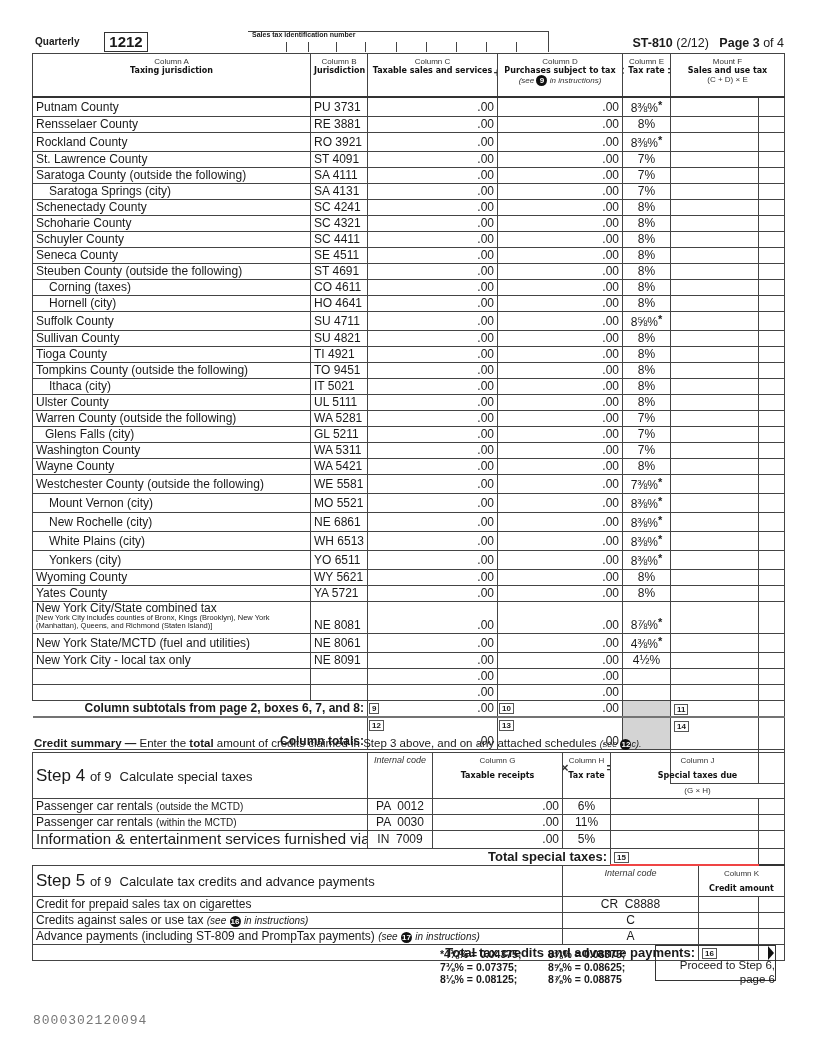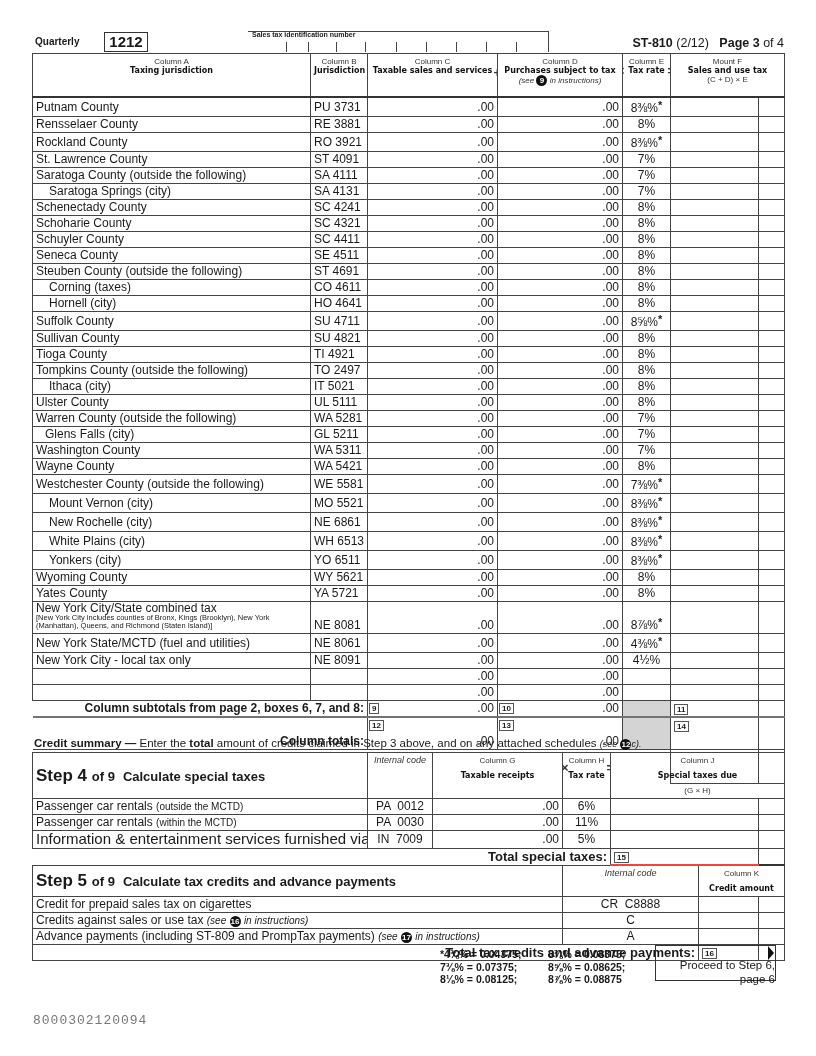--- a/index.html
+++ b/index.html
@@ -30,21 +30,21 @@
   .sub { font-size:7.5px; line-height:8px; }
   .boxnum { display:inline-block; border:1px solid #555; font-size:8px; font-weight:bold; padding:0 2px; line-height:9px; }
   .gray { background:#d4d4d4; }
   .bold-lbl { font-weight:bold; text-align:right; }
   .circ { display:inline-block; width:11px; height:11px; border-radius:50%; background:#111; color:#fff; font-size:8px; text-align:center; line-height:11px; font-weight:bold; font-style:normal; }
   .ast { font-weight:bold; font-size:11px; vertical-align:3px; }
   .credit-summary { left:34px; top:737px; font-size:11.5px; }
   .credit-summary b { font-weight:bold; }
   .step4 { position:absolute; left:32px; top:752px; width:752px; table-layout:fixed; font-size:12px; }
   .step4 td { border:1px solid #444; padding:0 3px; height:15px; line-height:15px; white-space:nowrap; overflow:hidden; }
-  .stephead { font-size:17px; font-weight:bold;margin-left:41px; }
+  .stephead { font-size:17px; font-weight:normal;margin-left:41px; }
   .stephead .of { font-size:13px; }
   .stephead .title { font-size:13px; margin-left:8px; }
   .smallhd { font-size:8px; line-height:9px; text-align:center; vertical-align:top; color:#333; }
   .smallhd .bold { font-weight:bold; color:#111; font-family:"DejaVu Sans", sans-serif; }
   .ital { font-style:italic; font-size:9px; color:#333;text-align:right; }
   .totlbl { font-weight:bold; font-size:13px; text-align:right; }
   .footnote { left:440px; top:948px; font-size:10.5px; font-weight:bold; line-height:12.5px; }
   .fn-col { display:inline-block; width:108px; }
   .proceed { left:655px; top:945px; width:120px; height:36px; border:1px solid #333; border-right:none; font-size:11.5px; text-align:right; line-height:14px; padding-top:12px; box-sizing:border-box; }
   .proceed-arrow { left:768px; top:946px; width:0; height:0; border-top:7px solid transparent; border-bottom:7px solid transparent; border-left:6px solid #111; }
@@ -235,21 +235,21 @@
       <td class="cname">Tioga County</td>
       <td class="ccode">TI 4921</td>
       <td class="num">.00</td>
       <td class="num">.00</td>
       <td class="rate"><span>8%</span></td>
       <td></td>
       <td></td>
     </tr>
       <tr>
       <td class="cname">Tompkins County (outside the following)</td>
-      <td class="ccode">TO 2497</td>
+      <td class="ccode">TO 9451</td>
       <td class="num">.00</td>
       <td class="num">.00</td>
       <td class="rate"><span>8%</span></td>
       <td></td>
       <td></td>
     </tr>
       <tr>
       <td class="cname ind">Ithaca (city)</td>
       <td class="ccode">IT 5021</td>
       <td class="num">.00</td>

